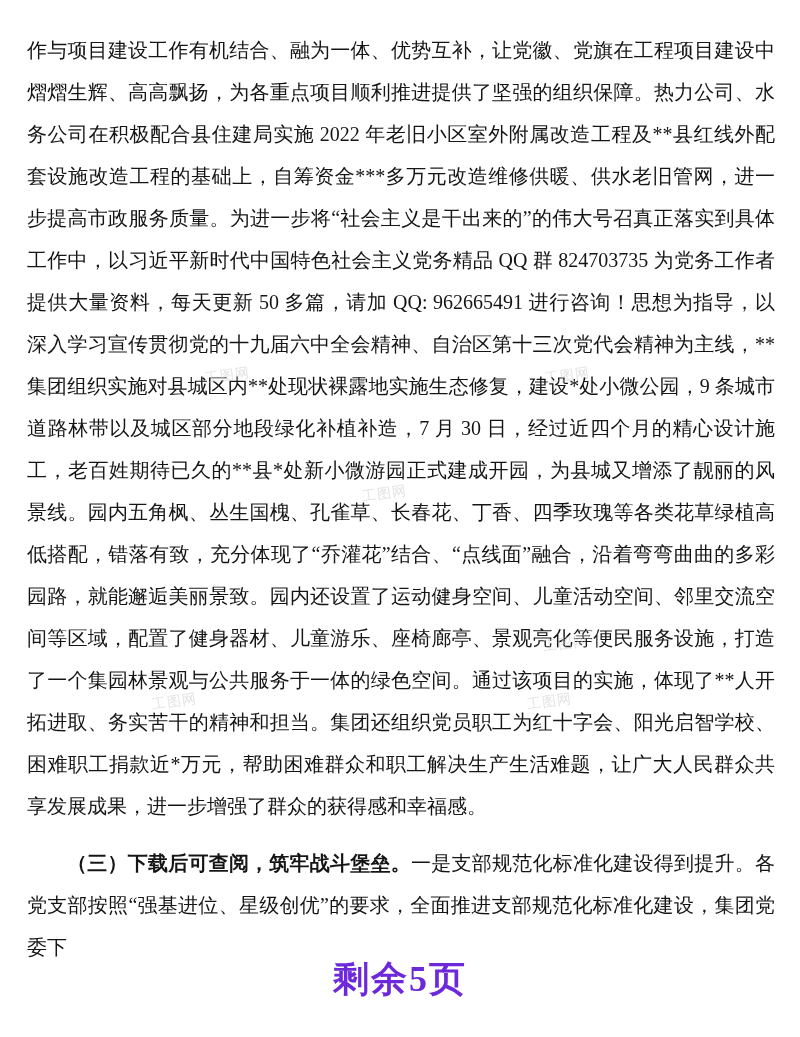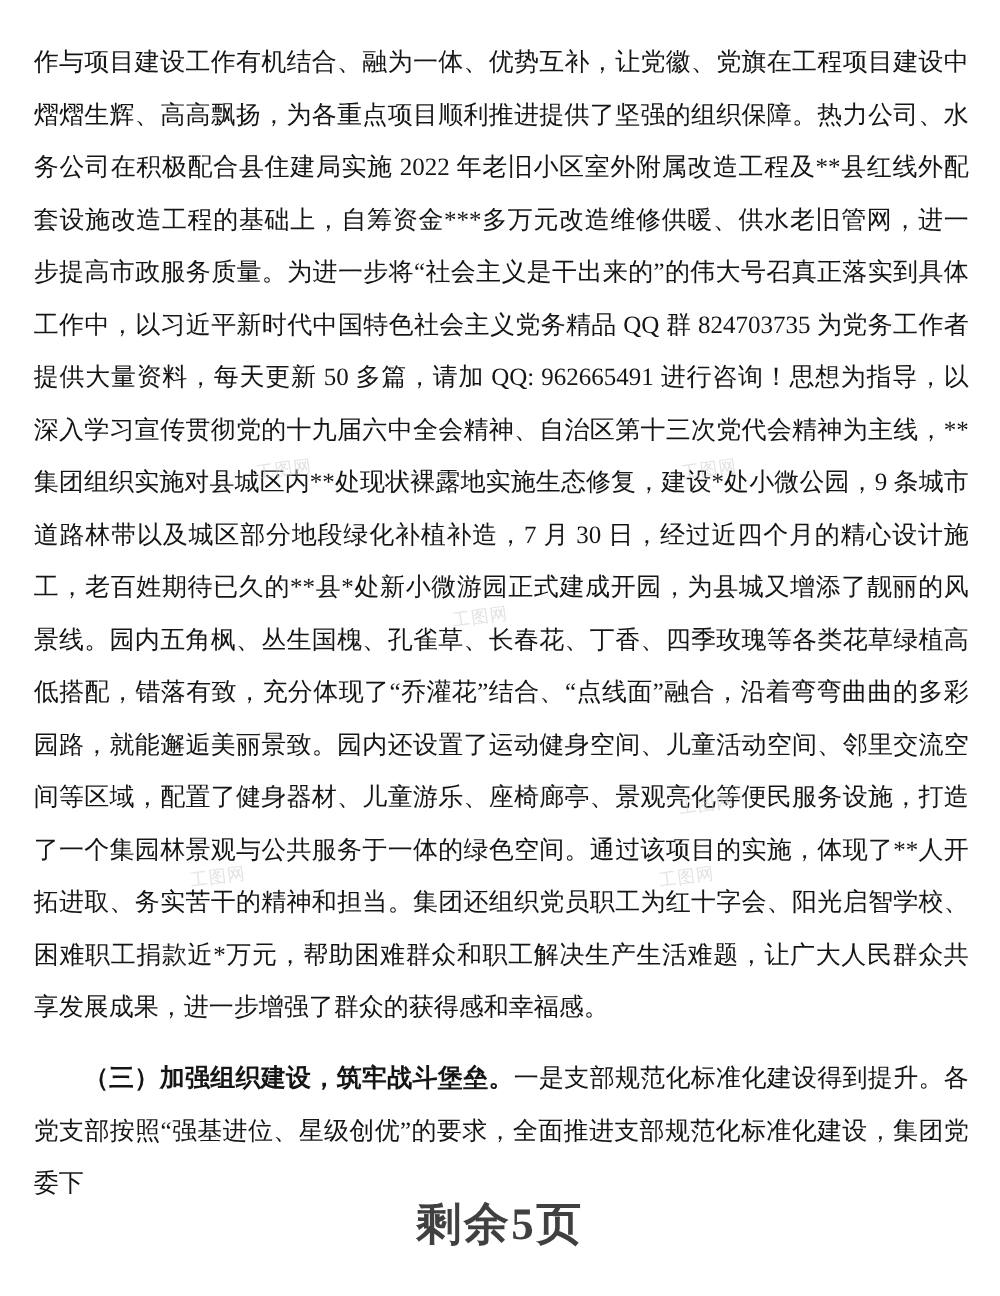--- a/index.html
+++ b/index.html
@@ -38,21 +38,21 @@
     font-weight: bold;
   }
   .footer-notice {
     position: absolute;
     left: 0;
     right: 0;
     top: 930px;
     display: flex;
     justify-content: center;
     gap: 58px;
-    color: #404040;
+    color: #6d28d9;
     font-size: 36px;
     font-weight: bold;
     letter-spacing: 2px;
     font-family: "Liberation Serif", "DejaVu Serif", serif;
   }
   .wm {
     position: absolute;
     color: #cccccc;
     opacity: 0.55;
     font-size: 14px;
@@ -63,21 +63,21 @@
   }
 </style>
 </head>
 <body>
 
 <div class="page">
 
   <div class="doc-body">
     <p class="para">作与项目建设工作有机结合、融为一体、优势互补，让党徽、党旗在工程项目建设中熠熠生辉、高高飘扬，为各重点项目顺利推进提供了坚强的组织保障。热力公司、水务公司在积极配合县住建局实施 2022 年老旧小区室外附属改造工程及**县红线外配套设施改造工程的基础上，自筹资金***多万元改造维修供暖、供水老旧管网，进一步提高市政服务质量。为进一步将“社会主义是干出来的”的伟大号召真正落实到具体工作中，以习近平新时代中国特色社会主义党务精品 QQ 群 824703735 为党务工作者提供大量资料，每天更新 50 多篇，请加 QQ: 962665491 进行咨询！思想为指导，以深入学习宣传贯彻党的十九届六中全会精神、自治区第十三次党代会精神为主线，**集团组织实施对县城区内**处现状裸露地实施生态修复，建设*处小微公园，9 条城市道路林带以及城区部分地段绿化补植补造，7 月 30 日，经过近四个月的精心设计施工，老百姓期待已久的**县*处新小微游园正式建成开园，为县城又增添了靓丽的风景线。园内五角枫、丛生国槐、孔雀草、长春花、丁香、四季玫瑰等各类花草绿植高低搭配，错落有致，充分体现了“乔灌花”结合、“点线面”融合，沿着弯弯曲曲的多彩园路，就能邂逅美丽景致。园内还设置了运动健身空间、儿童活动空间、邻里交流空间等区域，配置了健身器材、儿童游乐、座椅廊亭、景观亮化等便民服务设施，打造了一个集园林景观与公共服务于一体的绿色空间。通过该项目的实施，体现了**人开拓进取、务实苦干的精神和担当。集团还组织党员职工为红十字会、阳光启智学校、困难职工捐款近*万元，帮助困难群众和职工解决生产生活难题，让广大人民群众共享发展成果，进一步增强了群众的获得感和幸福感。</p>
     <p class="para indent">
-      <span class="para-lead">（三）加强组织建设，筑牢战斗堡垒。</span><span>一是支部规范化标准化建设得到提升。各党支部按照“强基进位、星级创优”的要求，全面推进支部规范化标准化建设，集团党委下</span>
+      <span class="para-lead">（三）下载后可查阅，筑牢战斗堡垒。</span><span>一是支部规范化标准化建设得到提升。各党支部按照“强基进位、星级创优”的要求，全面推进支部规范化标准化建设，集团党委下</span>
     </p>
   </div>
 
   <span class="wm" style="left:205px; top:342px;">工图网</span>
   <span class="wm" style="left:545px; top:342px;">工图网</span>
   <span class="wm" style="left:362px; top:460px;">工图网</span>
   <span class="wm" style="left:543px; top:610px;">工图网</span>
   <span class="wm" style="left:152px; top:668px;">工图网</span>
   <span class="wm" style="left:527px; top:668px;">工图网</span>
 

